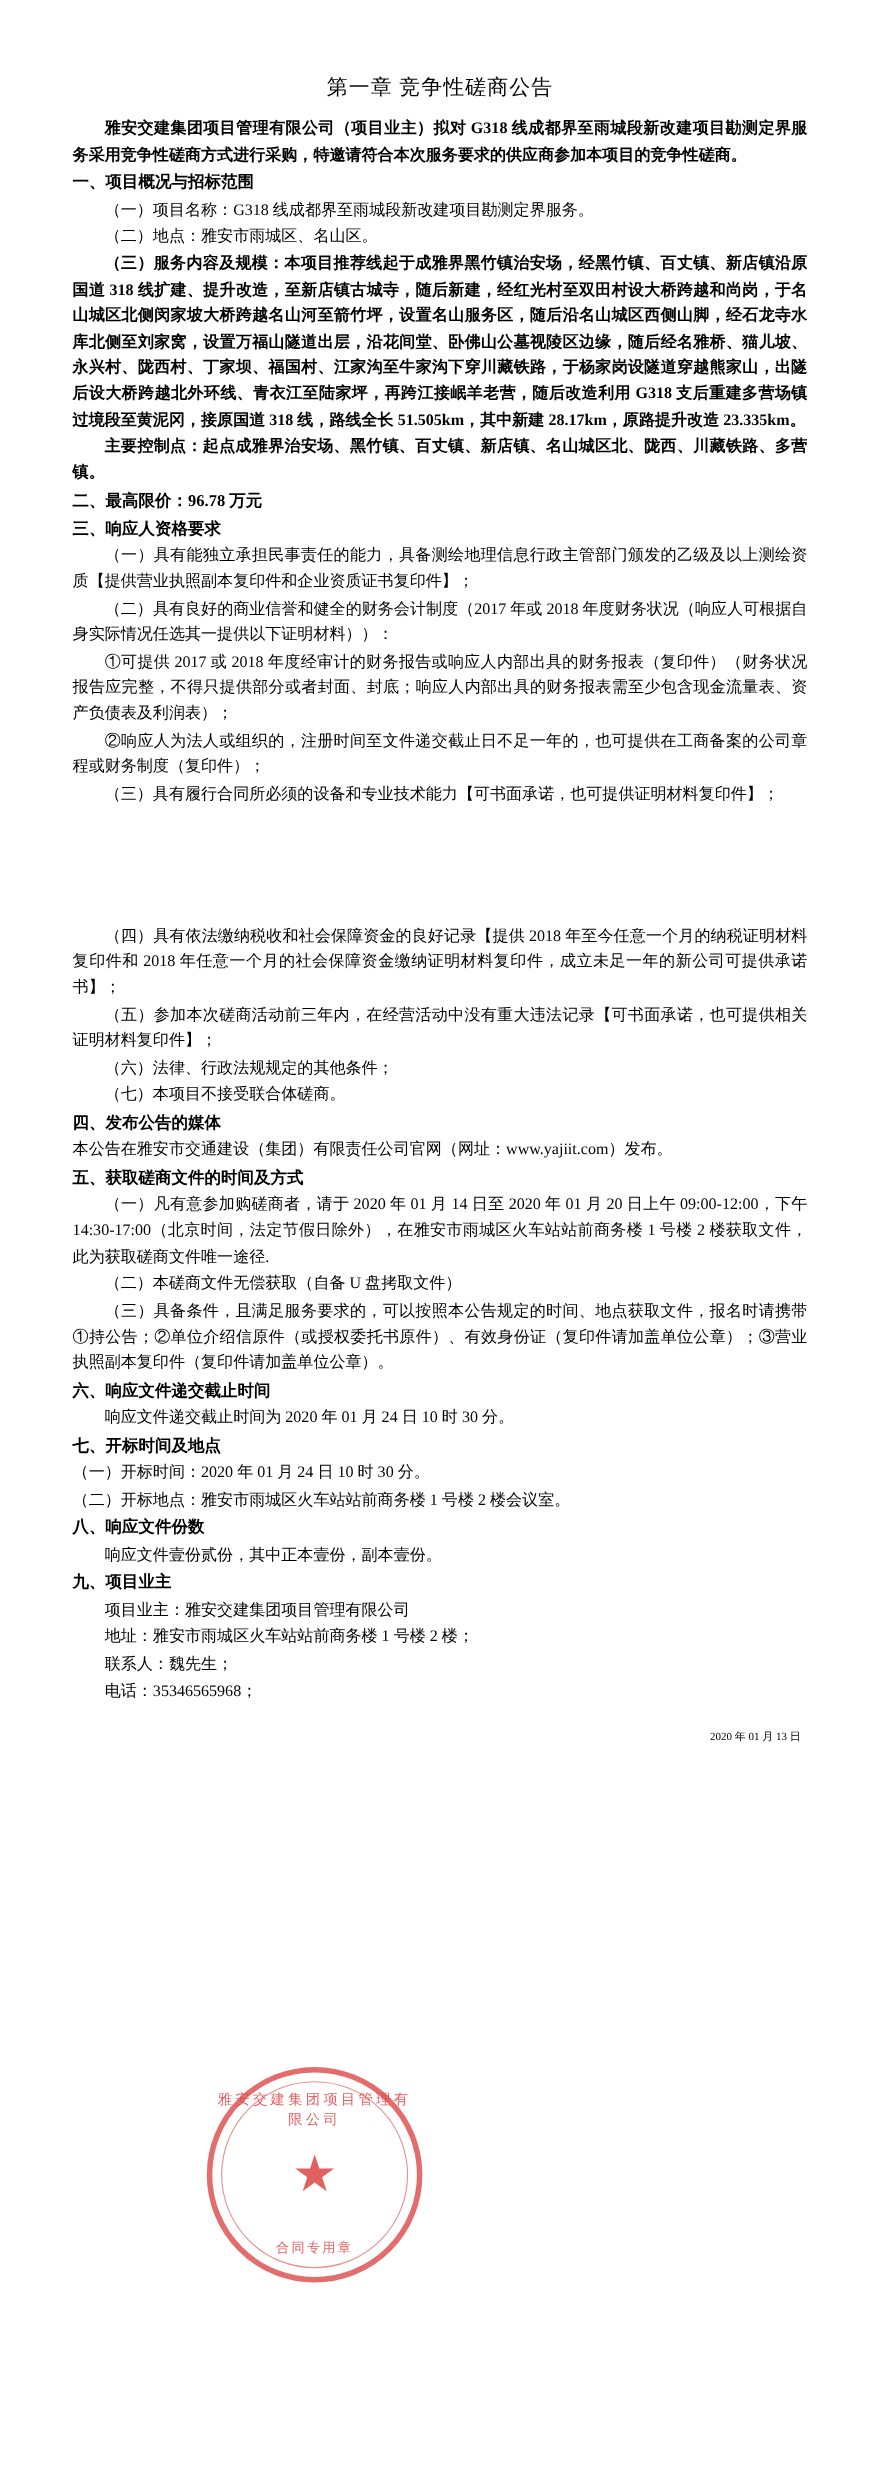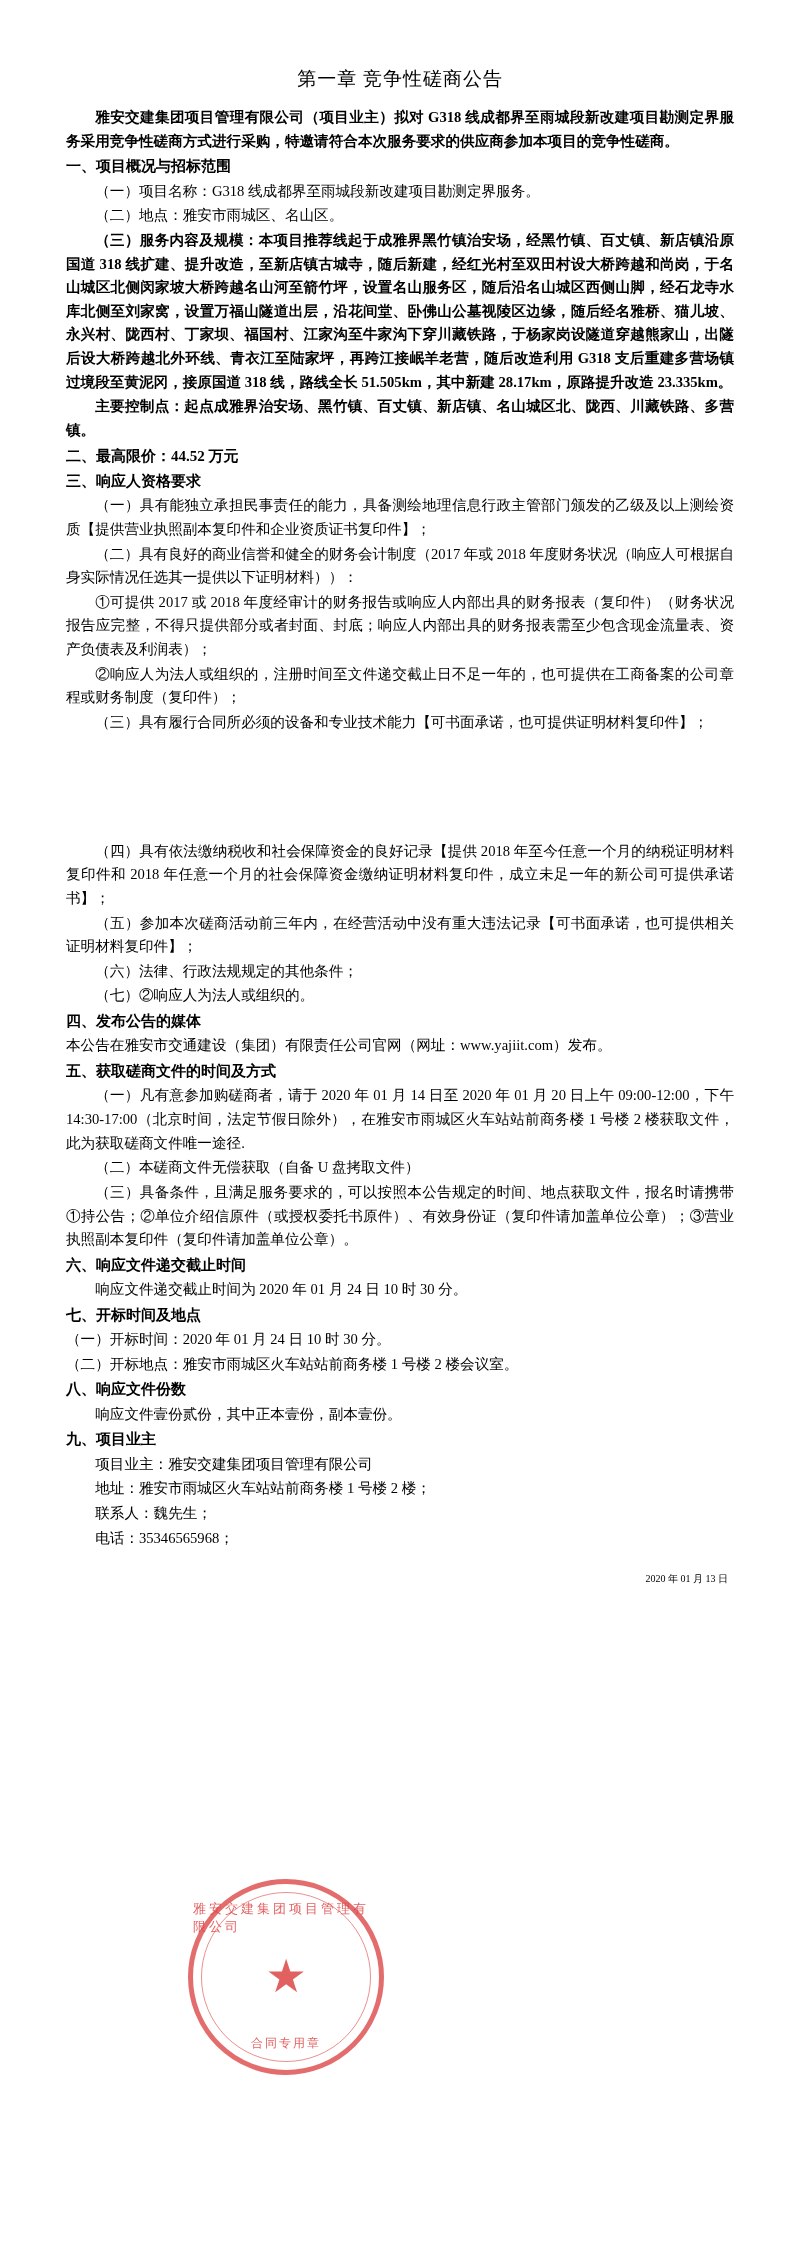--- a/index.html
+++ b/index.html
@@ -70,21 +70,21 @@
     top: 50%;
     transform: translate(-50%, -50%);
     color: rgba(214, 36, 36, 0.85);
     font-size: 46px;
     line-height: 1;
   }
   .seal .seal-text-top {
     position: absolute;
     left: 0; right: 0;
     top: 16px;
-    text-align: left;
+    text-align: center;
     font-size: 13px;
     color: rgba(214, 36, 36, 0.85);
     letter-spacing: 3px;
   }
   .seal .seal-text-bottom {
     position: absolute;
     left: 0; right: 0;
     bottom: 18px;
     text-align: center;
     font-size: 12px;
@@ -106,35 +106,35 @@
   <div class="doc-title">第一章   竞争性磋商公告</div>
 
   <p class="indent1"><span class="b">雅安交建集团项目管理有限公司（项目业主）拟对 G318 线成都界至雨城段新改建项目勘测定界服务采用竞争性磋商方式进行采购，特邀请符合本次服务要求的供应商参加本项目的竞争性磋商。</span></p>
 
   <p class="section-head">一、项目概况与招标范围</p>
   <p class="indent2">（一）项目名称：G318 线成都界至雨城段新改建项目勘测定界服务。</p>
   <p class="indent2">（二）地点：雅安市雨城区、名山区。</p>
   <p class="indent2 b">（三）服务内容及规模：本项目推荐线起于成雅界黑竹镇治安场，经黑竹镇、百丈镇、新店镇沿原国道 318 线扩建、提升改造，至新店镇古城寺，随后新建，经红光村至双田村设大桥跨越和尚岗，于名山城区北侧闵家坡大桥跨越名山河至箭竹坪，设置名山服务区，随后沿名山城区西侧山脚，经石龙寺水库北侧至刘家窝，设置万福山隧道出层，沿花间堂、卧佛山公墓视陵区边缘，随后经名雅桥、猫儿坡、永兴村、陇西村、丁家坝、福国村、江家沟至牛家沟下穿川藏铁路，于杨家岗设隧道穿越熊家山，出隧后设大桥跨越北外环线、青衣江至陆家坪，再跨江接岷羊老营，随后改造利用 G318 支后重建多营场镇过境段至黄泥冈，接原国道 318 线，路线全长 51.505km，其中新建 28.17km，原路提升改造 23.335km。</p>
   <p class="indent2 b">主要控制点：起点成雅界治安场、黑竹镇、百丈镇、新店镇、名山城区北、陇西、川藏铁路、多营镇。</p>
 
-  <p class="section-head">二、最高限价：44.52 万元</p>
+  <p class="section-head">二、最高限价：96.78 万元</p>
 
   <p class="section-head">三、响应人资格要求</p>
   <p class="indent2">（一）具有能独立承担民事责任的能力，具备测绘地理信息行政主管部门颁发的乙级及以上测绘资质【提供营业执照副本复印件和企业资质证书复印件】；</p>
   <p class="indent2">（二）具有良好的商业信誉和健全的财务会计制度（2017 年或 2018 年度财务状况（响应人可根据自身实际情况任选其一提供以下证明材料））：</p>
   <p class="indent2">①可提供 2017 或 2018 年度经审计的财务报告或响应人内部出具的财务报表（复印件）（财务状况报告应完整，不得只提供部分或者封面、封底；响应人内部出具的财务报表需至少包含现金流量表、资产负债表及利润表）；</p>
   <p class="indent2">②响应人为法人或组织的，注册时间至文件递交截止日不足一年的，也可提供在工商备案的公司章程或财务制度（复印件）；</p>
   <p class="indent2">（三）具有履行合同所必须的设备和专业技术能力【可书面承诺，也可提供证明材料复印件】；</p>
 
   <div class="spacer-break"></div>
 
   <p class="indent2">（四）具有依法缴纳税收和社会保障资金的良好记录【提供 2018 年至今任意一个月的纳税证明材料复印件和 2018 年任意一个月的社会保障资金缴纳证明材料复印件，成立未足一年的新公司可提供承诺书】；</p>
   <p class="indent2">（五）参加本次磋商活动前三年内，在经营活动中没有重大违法记录【可书面承诺，也可提供相关证明材料复印件】；</p>
   <p class="indent2">（六）法律、行政法规规定的其他条件；</p>
-  <p class="indent2">（七）②响应人为法人或组织的。</p>
+  <p class="indent2">（七）本项目不接受联合体磋商。</p>
 
   <p class="section-head">四、发布公告的媒体</p>
   <p>本公告在雅安市交通建设（集团）有限责任公司官网（网址：www.yajiit.com）发布。</p>
 
   <p class="section-head">五、获取磋商文件的时间及方式</p>
   <p class="indent2">（一）凡有意参加购磋商者，请于 2020 年 01 月 14 日至 2020 年 01 月 20 日上午 09:00-12:00，下午 14:30-17:00（北京时间，法定节假日除外），在雅安市雨城区火车站站前商务楼 1 号楼 2 楼获取文件，此为获取磋商文件唯一途径.</p>
   <p class="indent2">（二）本磋商文件无偿获取（自备 U 盘拷取文件）</p>
   <p class="indent2">（三）具备条件，且满足服务要求的，可以按照本公告规定的时间、地点获取文件，报名时请携带①持公告；②单位介绍信原件（或授权委托书原件）、有效身份证（复印件请加盖单位公章）；③营业执照副本复印件（复印件请加盖单位公章）。</p>
 
   <p class="section-head">六、响应文件递交截止时间</p>

